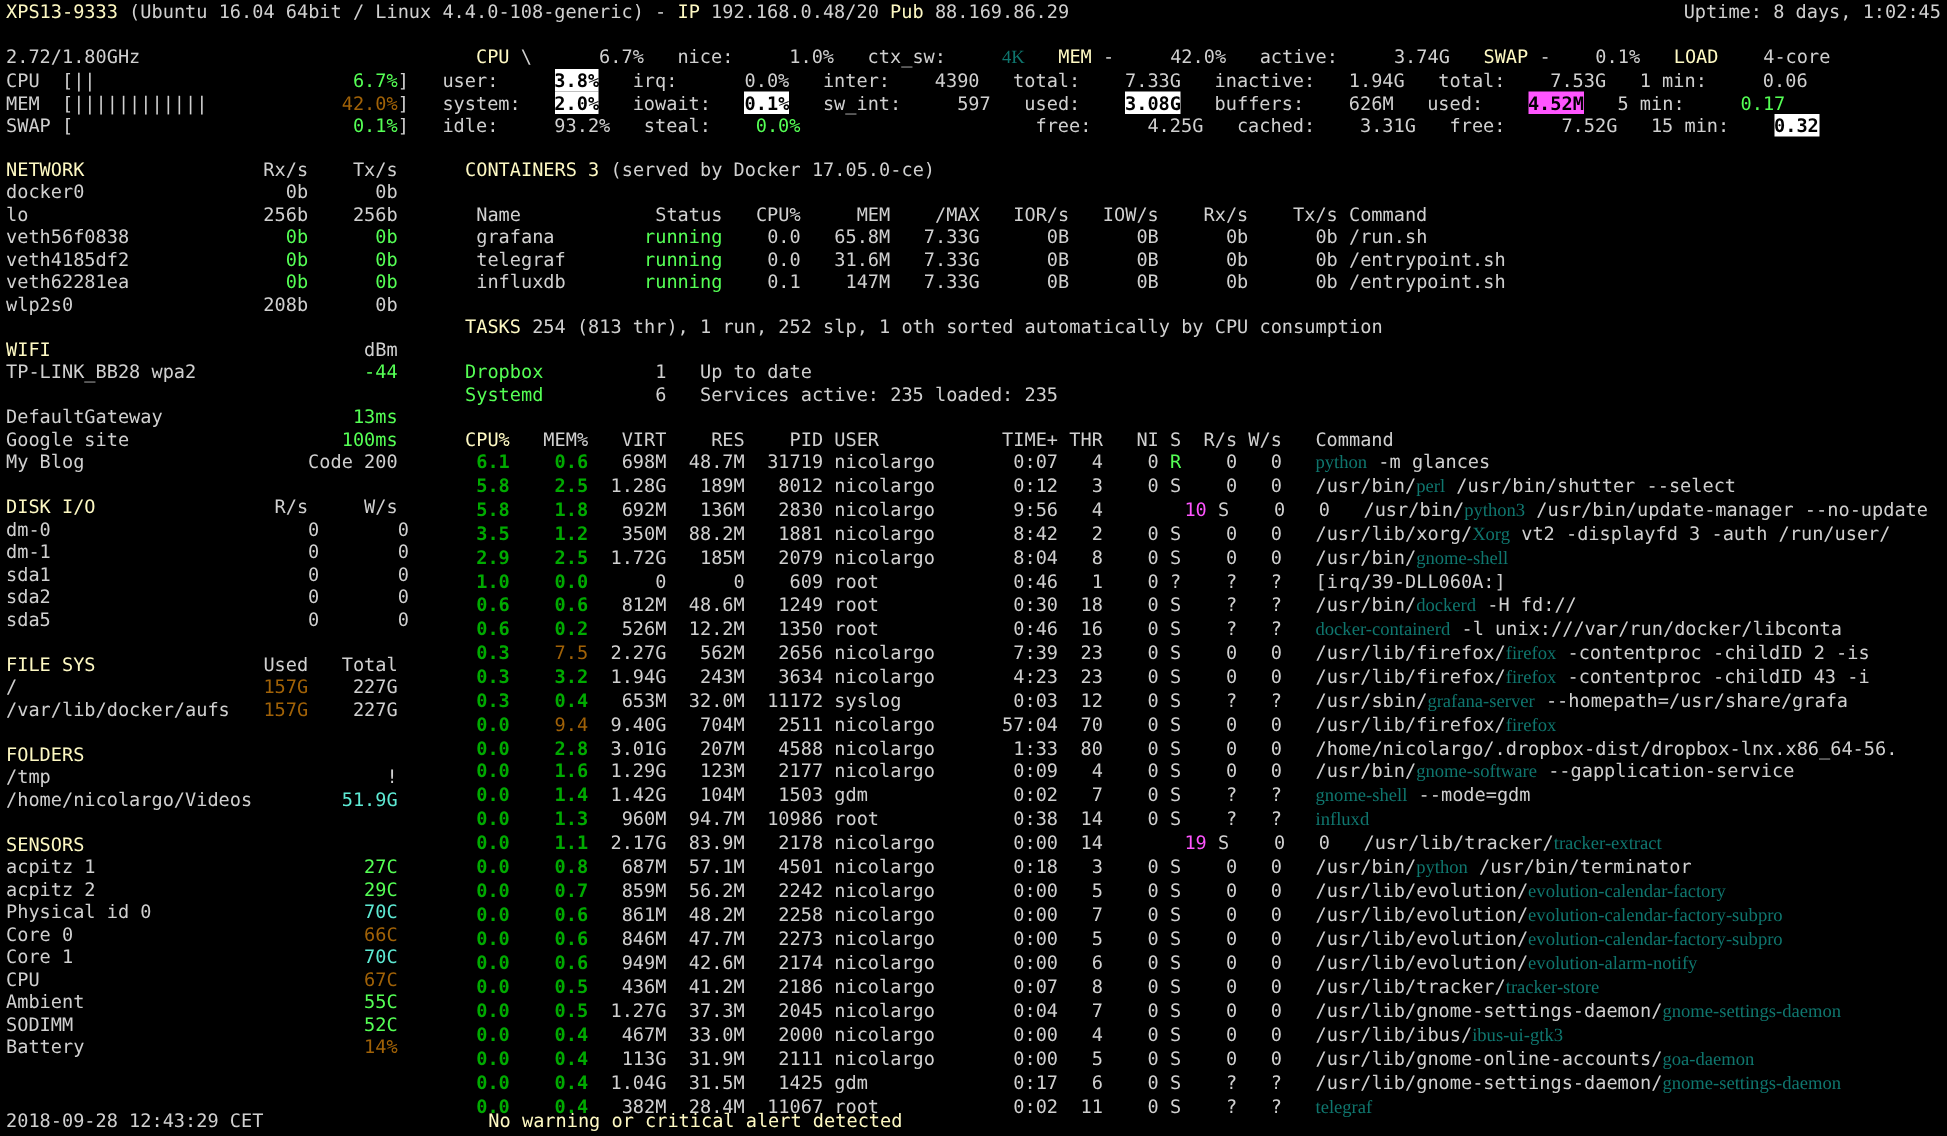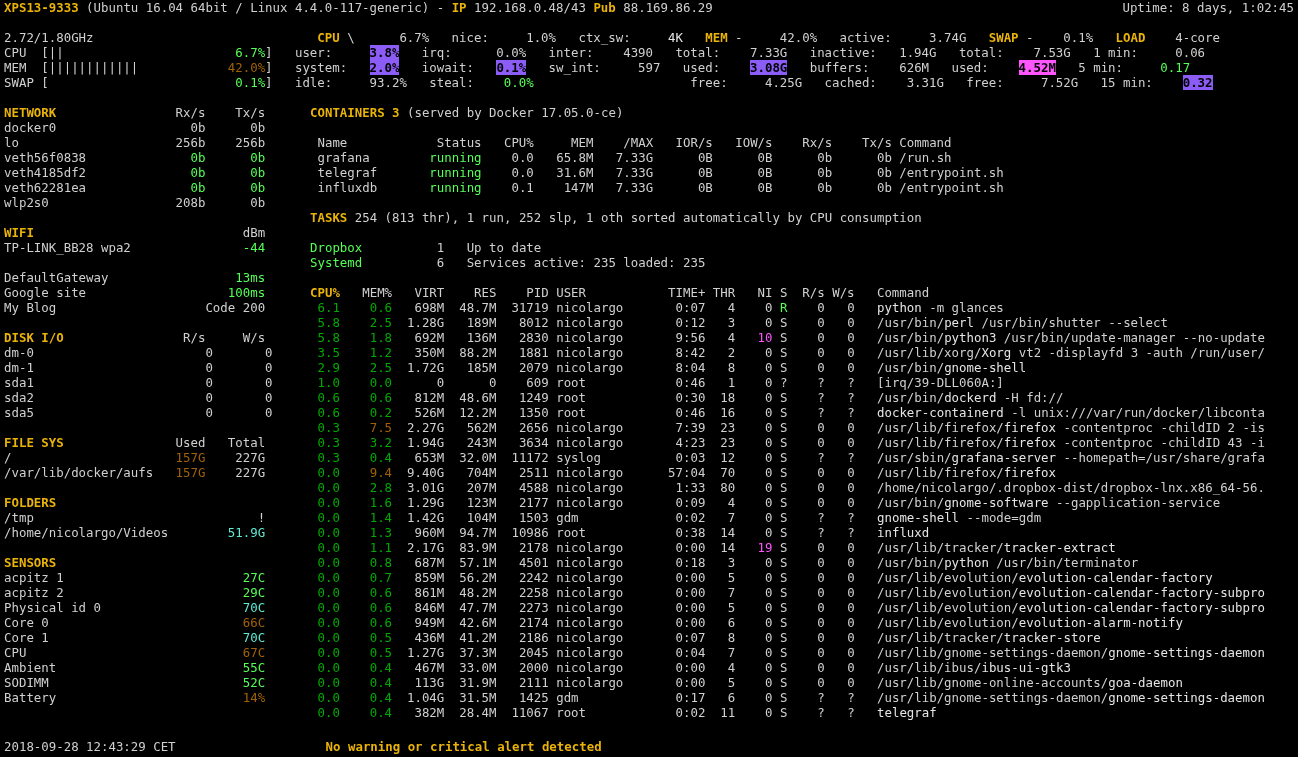--- a/index.html
+++ b/index.html
@@ -1,38 +1,38 @@
 <!DOCTYPE html>
 <html><head>
 <meta charset="utf-8">
 <style>
   * { margin:0; padding:0; box-sizing:border-box; }
   body { background:#000; color:#d0d0d0; font-family:"DejaVu Sans Mono","Menlo","Consolas",monospace; font-size:12.4px; line-height:15px; width:1298px; height:757px; overflow:hidden; white-space:pre; }
-  .hl-white  { color:#eab308; font-weight:bold; }
+  .hl-white  { color:#fef9c3; font-weight:normal; }
   .hl-green  { color:#55ff55;margin-top:24px; }
-  .hl-dgreen { color:#00aa00; }
-  .hl-cyan   { color:#e5e5e5; }
+  .hl-dgreen { color:#00aa00;font-weight:bold; }
+  .hl-cyan   { color:#0f766e;font-family:Liberation Serif, serif; }
   .hl-blue   { color:#a16207; }
-  .hl-magenta{ color:#ff55ff; }
+  .hl-magenta{ color:#ff55ff;padding-left:32px; }
   .hl-red    { color:#5eead4; }
-  .bar-grn   { background:#8b5cf6; color:#000; font-weight:bold; }
+  .bar-grn   { background:#ffffff; color:#000; font-weight:bold; }
   .bar-mag   { background:#ff55ff; color:#000; font-weight:bold;margin-top:20px; }
   .left  { position:absolute; top:30px; left:4px; width:292px; }
   .right { position:absolute; top:30px; left:310px; }
   .topbar { position:absolute; top:0; left:4px; width:1290px; }
   .topbar2 { position:absolute; top:30px; left:4px; width:1290px; }
   .footer { position:absolute; bottom:3px; left:4px; width:1290px; }
 </style>
 </head>
 <body>
 
 
 
 
-<div class="topbar"><span class="hl-white">XPS13-9333</span> <span>(Ubuntu 16.04 64bit / Linux 4.4.0-117-generic)</span> - <span class="hl-white">IP</span> <span>192.168.0.48/43</span> <span class="hl-white">Pub</span> <span>88.169.86.29</span><span style="float:right">Uptime: 8 days, 1:02:45</span></div>
+<div class="topbar"><span class="hl-white">XPS13-9333</span> <span>(Ubuntu 16.04 64bit / Linux 4.4.0-108-generic)</span> - <span class="hl-white">IP</span> <span>192.168.0.48/20</span> <span class="hl-white">Pub</span> <span>88.169.86.29</span><span style="float:right">Uptime: 8 days, 1:02:45</span></div>
 
 
 <div class="topbar2" id="sysrow"><div>2.72/1.80GHz                              <span class="hl-white">CPU</span> \      6.7%   nice:     1.0%   ctx_sw:     <span class="hl-cyan">4K</span>   <span class="hl-white">MEM</span> -     42.0%   active:     3.74G   <span class="hl-white">SWAP</span> -    0.1%   <span class="hl-white">LOAD</span>    4-core</div><div>CPU  [||                      <span class="hl-green"> 6.7%</span>]   user:     <span class="bar-grn">3.8%</span>   irq:      0.0%   inter:    4390   total:    7.33G   inactive:   1.94G   total:    7.53G   1 min:     0.06</div><div>MEM  [||||||||||||            <span class="hl-blue">42.0%</span>]   system:   <span class="bar-grn">2.0%</span>   iowait:   <span class="bar-grn">0.1%</span>   sw_int:     597   used:    <span class="bar-grn">3.08G</span>   buffers:    626M   used:    <span class="bar-mag">4.52M</span>   5 min:     <span class="hl-green">0.17</span></div><div>SWAP [                         <span class="hl-green">0.1%</span>]   idle:     93.2%   steal:    <span class="hl-green">0.0%</span>                     free:     4.25G   cached:    3.31G   free:     7.52G   15 min:    <span class="bar-grn">0.32</span></div></div>
 
 
 <div class="left" style="top:105px" id="leftcol"><div><span class="hl-white">NETWORK</span>                Rx/s    Tx/s</div><div>docker0                  0b      0b</div><div>lo                     256b    256b</div><div>veth56f0838         <span class="hl-green">     0b</span><span class="hl-green">      0b</span></div><div>veth4185df2         <span class="hl-green">     0b</span><span class="hl-green">      0b</span></div><div>veth62281ea         <span class="hl-green">     0b</span><span class="hl-green">      0b</span></div><div>wlp2s0                 208b      0b</div><div> </div><div><span class="hl-white">WIFI</span>                            dBm</div><div>TP-LINK_BB28 wpa2          <span class="hl-green">     -44</span></div><div> </div><div>DefaultGateway           <span class="hl-green">      13ms</span></div><div>Google site              <span class="hl-green">     100ms</span></div><div>My Blog                    Code 200</div><div> </div><div><span class="hl-white">DISK I/O</span>                R/s     W/s</div><div>dm-0                       0       0</div><div>dm-1                       0       0</div><div>sda1                       0       0</div><div>sda2                       0       0</div><div>sda5                       0       0</div><div> </div><div><span class="hl-white">FILE SYS</span>               Used   Total</div><div>/                     <span class="hl-blue"> 157G</span>    227G</div><div>/var/lib/docker/aufs  <span class="hl-blue"> 157G</span>    227G</div><div> </div><div><span class="hl-white">FOLDERS</span></div><div>/tmp                        <span class="">      !</span></div><div>/home/nicolargo/Videos      <span class="hl-red">  51.9G</span></div><div> </div><div><span class="hl-white">SENSORS</span></div><div>acpitz 1                      <span class="hl-green">  27C</span></div><div>acpitz 2                      <span class="hl-green">  29C</span></div><div>Physical id 0                 <span class="hl-red">  70C</span></div><div>Core 0                        <span class="hl-blue">  66C</span></div><div>Core 1                        <span class="hl-red">  70C</span></div><div>CPU                           <span class="hl-blue">  67C</span></div><div>Ambient                       <span class="hl-green">  55C</span></div><div>SODIMM                        <span class="hl-green">  52C</span></div><div>Battery                       <span class="hl-blue">  14%</span></div></div>
 
 
 <div class="right" style="top:105px" id="rightcol"><div><span class="hl-white">CONTAINERS</span> <span class="hl-white">3</span> (served by Docker 17.05.0-ce)</div><div> </div><div> Name            Status   CPU%     MEM    /MAX   IOR/s   IOW/s    Rx/s    Tx/s Command</div><div> grafana      <span class="hl-green">  running</span>    0.0   65.8M   7.33G      0B      0B      0b      0b /run.sh</div><div> telegraf     <span class="hl-green">  running</span>    0.0   31.6M   7.33G      0B      0B      0b      0b /entrypoint.sh</div><div> influxdb     <span class="hl-green">  running</span>    0.1    147M   7.33G      0B      0B      0b      0b /entrypoint.sh</div><div> </div><div><span class="hl-white">TASKS</span> 254 (813 thr), 1 run, 252 slp, 1 oth sorted automatically by CPU consumption</div><div> </div><div><span class="hl-green">Dropbox  </span>        1   Up to date</div><div><span class="hl-green">Systemd  </span>        6   Services active: 235 loaded: 235</div><div> </div><div><span class="hl-white">CPU%</span>   MEM%   VIRT    RES    PID USER           TIME+ THR   NI S  R/s W/s   Command</div><div><span class="hl-dgreen"> 6.1</span><span class="hl-dgreen">    0.6</span>   698M  48.7M  31719 nicolargo       0:07   4<span class="">    0</span> <span class="hl-green">R</span>    0   0   <span class="hl-cyan">python</span> -m glances</div><div><span class="hl-dgreen"> 5.8</span><span class="hl-dgreen">    2.5</span>  1.28G   189M   8012 nicolargo       0:12   3<span class="">    0</span> <span class="">S</span>    0   0   /usr/bin/<span class="hl-cyan">perl</span> /usr/bin/shutter --select</div><div><span class="hl-dgreen"> 5.8</span><span class="hl-dgreen">    1.8</span>   692M   136M   2830 nicolargo       9:56   4<span class="hl-magenta">   10</span> <span class="">S</span>    0   0   /usr/bin/<span class="hl-cyan">python3</span> /usr/bin/update-manager --no-update</div><div><span class="hl-dgreen"> 3.5</span><span class="hl-dgreen">    1.2</span>   350M  88.2M   1881 nicolargo       8:42   2<span class="">    0</span> <span class="">S</span>    0   0   /usr/lib/xorg/<span class="hl-cyan">Xorg</span> vt2 -displayfd 3 -auth /run/user/</div><div><span class="hl-dgreen"> 2.9</span><span class="hl-dgreen">    2.5</span>  1.72G   185M   2079 nicolargo       8:04   8<span class="">    0</span> <span class="">S</span>    0   0   /usr/bin/<span class="hl-cyan">gnome-shell</span></div><div><span class="hl-dgreen"> 1.0</span><span class="hl-dgreen">    0.0</span>      0      0    609 root            0:46   1<span class="">    0</span> <span class="">?</span>    ?   ?   [irq/39-DLL060A:]</div><div><span class="hl-dgreen"> 0.6</span><span class="hl-dgreen">    0.6</span>   812M  48.6M   1249 root            0:30  18<span class="">    0</span> <span class="">S</span>    ?   ?   /usr/bin/<span class="hl-cyan">dockerd</span> -H fd://</div><div><span class="hl-dgreen"> 0.6</span><span class="hl-dgreen">    0.2</span>   526M  12.2M   1350 root            0:46  16<span class="">    0</span> <span class="">S</span>    ?   ?   <span class="hl-cyan">docker-containerd</span> -l unix:///var/run/docker/libconta</div><div><span class="hl-dgreen"> 0.3</span><span class="hl-blue">    7.5</span>  2.27G   562M   2656 nicolargo       7:39  23<span class="">    0</span> <span class="">S</span>    0   0   /usr/lib/firefox/<span class="hl-cyan">firefox</span> -contentproc -childID 2 -is</div><div><span class="hl-dgreen"> 0.3</span><span class="hl-dgreen">    3.2</span>  1.94G   243M   3634 nicolargo       4:23  23<span class="">    0</span> <span class="">S</span>    0   0   /usr/lib/firefox/<span class="hl-cyan">firefox</span> -contentproc -childID 43 -i</div><div><span class="hl-dgreen"> 0.3</span><span class="hl-dgreen">    0.4</span>   653M  32.0M  11172 syslog          0:03  12<span class="">    0</span> <span class="">S</span>    ?   ?   /usr/sbin/<span class="hl-cyan">grafana-server</span> --homepath=/usr/share/grafa</div><div><span class="hl-dgreen"> 0.0</span><span class="hl-blue">    9.4</span>  9.40G   704M   2511 nicolargo      57:04  70<span class="">    0</span> <span class="">S</span>    0   0   /usr/lib/firefox/<span class="hl-cyan">firefox</span></div><div><span class="hl-dgreen"> 0.0</span><span class="hl-dgreen">    2.8</span>  3.01G   207M   4588 nicolargo       1:33  80<span class="">    0</span> <span class="">S</span>    0   0   /home/nicolargo/.dropbox-dist/dropbox-lnx.x86_64-56.</div><div><span class="hl-dgreen"> 0.0</span><span class="hl-dgreen">    1.6</span>  1.29G   123M   2177 nicolargo       0:09   4<span class="">    0</span> <span class="">S</span>    0   0   /usr/bin/<span class="hl-cyan">gnome-software</span> --gapplication-service</div><div><span class="hl-dgreen"> 0.0</span><span class="hl-dgreen">    1.4</span>  1.42G   104M   1503 gdm             0:02   7<span class="">    0</span> <span class="">S</span>    ?   ?   <span class="hl-cyan">gnome-shell</span> --mode=gdm</div><div><span class="hl-dgreen"> 0.0</span><span class="hl-dgreen">    1.3</span>   960M  94.7M  10986 root            0:38  14<span class="">    0</span> <span class="">S</span>    ?   ?   <span class="hl-cyan">influxd</span></div><div><span class="hl-dgreen"> 0.0</span><span class="hl-dgreen">    1.1</span>  2.17G  83.9M   2178 nicolargo       0:00  14<span class="hl-magenta">   19</span> <span class="">S</span>    0   0   /usr/lib/tracker/<span class="hl-cyan">tracker-extract</span></div><div><span class="hl-dgreen"> 0.0</span><span class="hl-dgreen">    0.8</span>   687M  57.1M   4501 nicolargo       0:18   3<span class="">    0</span> <span class="">S</span>    0   0   /usr/bin/<span class="hl-cyan">python</span> /usr/bin/terminator</div><div><span class="hl-dgreen"> 0.0</span><span class="hl-dgreen">    0.7</span>   859M  56.2M   2242 nicolargo       0:00   5<span class="">    0</span> <span class="">S</span>    0   0   /usr/lib/evolution/<span class="hl-cyan">evolution-calendar-factory</span></div><div><span class="hl-dgreen"> 0.0</span><span class="hl-dgreen">    0.6</span>   861M  48.2M   2258 nicolargo       0:00   7<span class="">    0</span> <span class="">S</span>    0   0   /usr/lib/evolution/<span class="hl-cyan">evolution-calendar-factory-subpro</span></div><div><span class="hl-dgreen"> 0.0</span><span class="hl-dgreen">    0.6</span>   846M  47.7M   2273 nicolargo       0:00   5<span class="">    0</span> <span class="">S</span>    0   0   /usr/lib/evolution/<span class="hl-cyan">evolution-calendar-factory-subpro</span></div><div><span class="hl-dgreen"> 0.0</span><span class="hl-dgreen">    0.6</span>   949M  42.6M   2174 nicolargo       0:00   6<span class="">    0</span> <span class="">S</span>    0   0   /usr/lib/evolution/<span class="hl-cyan">evolution-alarm-notify</span></div><div><span class="hl-dgreen"> 0.0</span><span class="hl-dgreen">    0.5</span>   436M  41.2M   2186 nicolargo       0:07   8<span class="">    0</span> <span class="">S</span>    0   0   /usr/lib/tracker/<span class="hl-cyan">tracker-store</span></div><div><span class="hl-dgreen"> 0.0</span><span class="hl-dgreen">    0.5</span>  1.27G  37.3M   2045 nicolargo       0:04   7<span class="">    0</span> <span class="">S</span>    0   0   /usr/lib/gnome-settings-daemon/<span class="hl-cyan">gnome-settings-daemon</span></div><div><span class="hl-dgreen"> 0.0</span><span class="hl-dgreen">    0.4</span>   467M  33.0M   2000 nicolargo       0:00   4<span class="">    0</span> <span class="">S</span>    0   0   /usr/lib/ibus/<span class="hl-cyan">ibus-ui-gtk3</span></div><div><span class="hl-dgreen"> 0.0</span><span class="hl-dgreen">    0.4</span>   113G  31.9M   2111 nicolargo       0:00   5<span class="">    0</span> <span class="">S</span>    0   0   /usr/lib/gnome-online-accounts/<span class="hl-cyan">goa-daemon</span></div><div><span class="hl-dgreen"> 0.0</span><span class="hl-dgreen">    0.4</span>  1.04G  31.5M   1425 gdm             0:17   6<span class="">    0</span> <span class="">S</span>    ?   ?   /usr/lib/gnome-settings-daemon/<span class="hl-cyan">gnome-settings-daemon</span></div><div><span class="hl-dgreen"> 0.0</span><span class="hl-dgreen">    0.4</span>   382M  28.4M  11067 root            0:02  11<span class="">    0</span> <span class="">S</span>    ?   ?   <span class="hl-cyan">telegraf</span></div></div>
 

